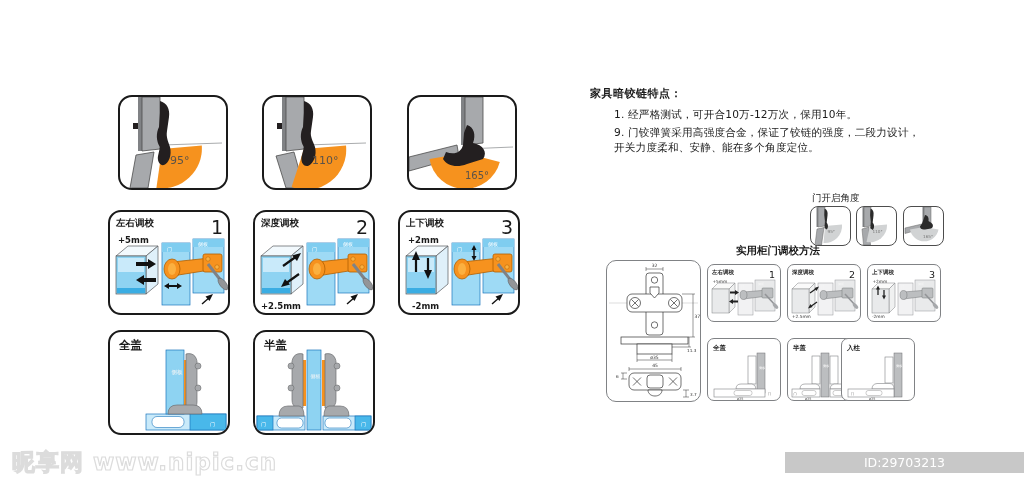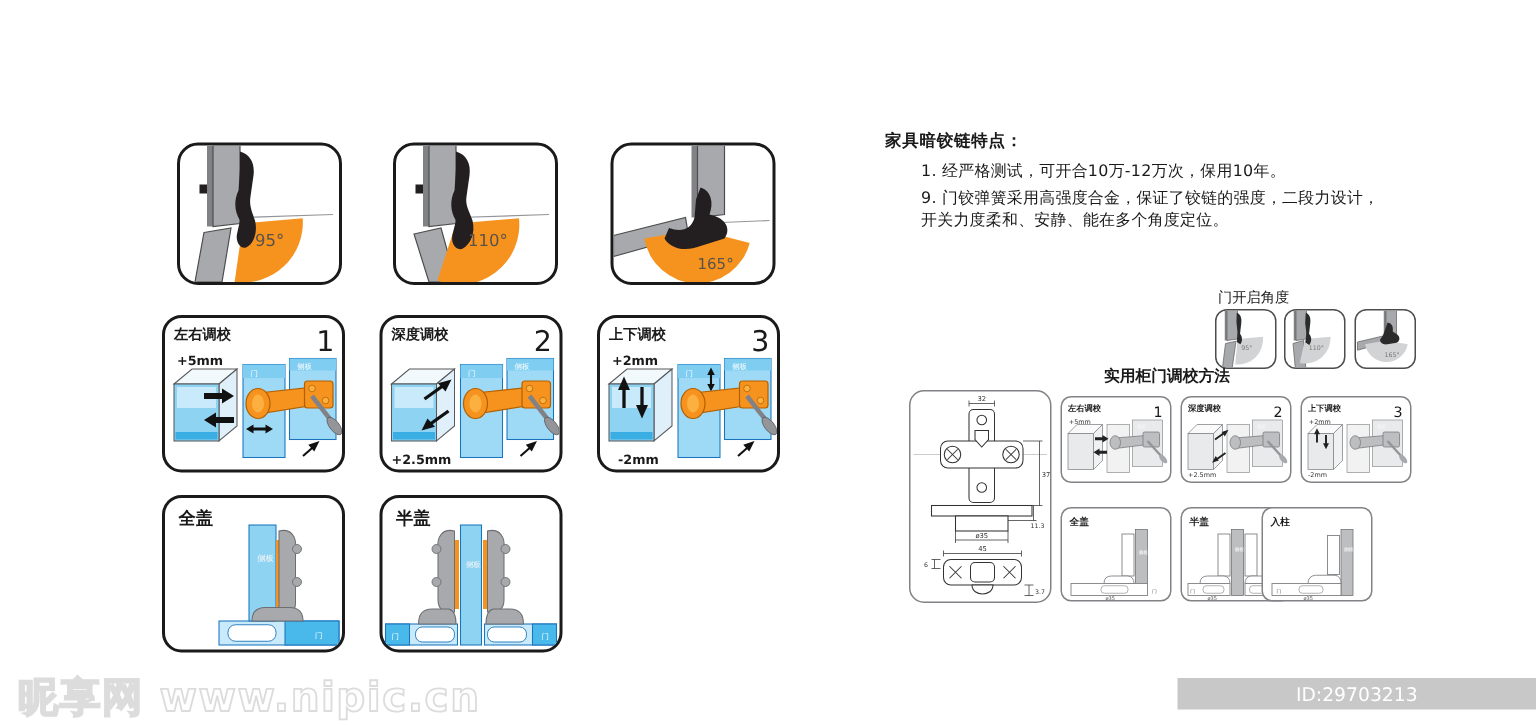--- a/index.html
+++ b/index.html
@@ -15,21 +15,21 @@
   .feat-item{font-size:10.6px;line-height:13.5px;margin-top:4.5px;letter-spacing:0.2px;margin-left:24px;}
   .sec-label{font-size:9.5px;font-weight:normal;}
   
   .mini-angle{width:39px;height:38px;border:1.4px solid #4d4d4d;border-radius:8px;background:#fff;overflow:hidden;}
   .mini{border:1px solid #808285;border-radius:7px;background:#fff;overflow:hidden;}
   .mini-adj{width:72px;height:56px;}
   .mini-ovl{width:72px;height:61px;}
   .tech-box{width:93px;height:140px;border:1px solid #808285;border-radius:10px;background:#fff;overflow:hidden;}
   .tech-box svg{display:block;width:100%;height:100%;}
   
-  .watermark{font-size:27px;font-weight:bold;color:#fff;-webkit-text-stroke:1.2px #dcdcdc;letter-spacing:1px;}
+  .watermark{font-size:23px;font-weight:bold;color:#fff;-webkit-text-stroke:1.2px #dcdcdc;letter-spacing:1px;}
   .idbar{background:#c8c8c8;color:#fff;font-size:12.5px;line-height:21px;text-align:center;}
 </style>
 </head>
 <body>
 
 <div id="stage">
 
   <div class="abs angle-box" style="left:118px;top:95px;">
     <svg viewBox="0 0 106 91">
       <g>

